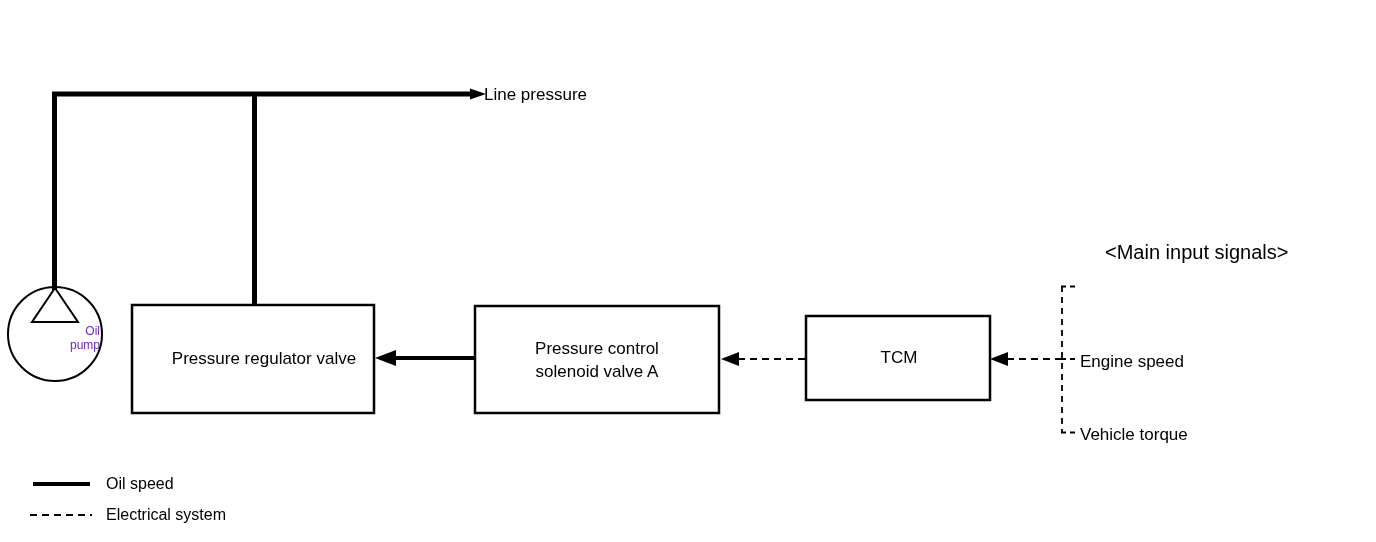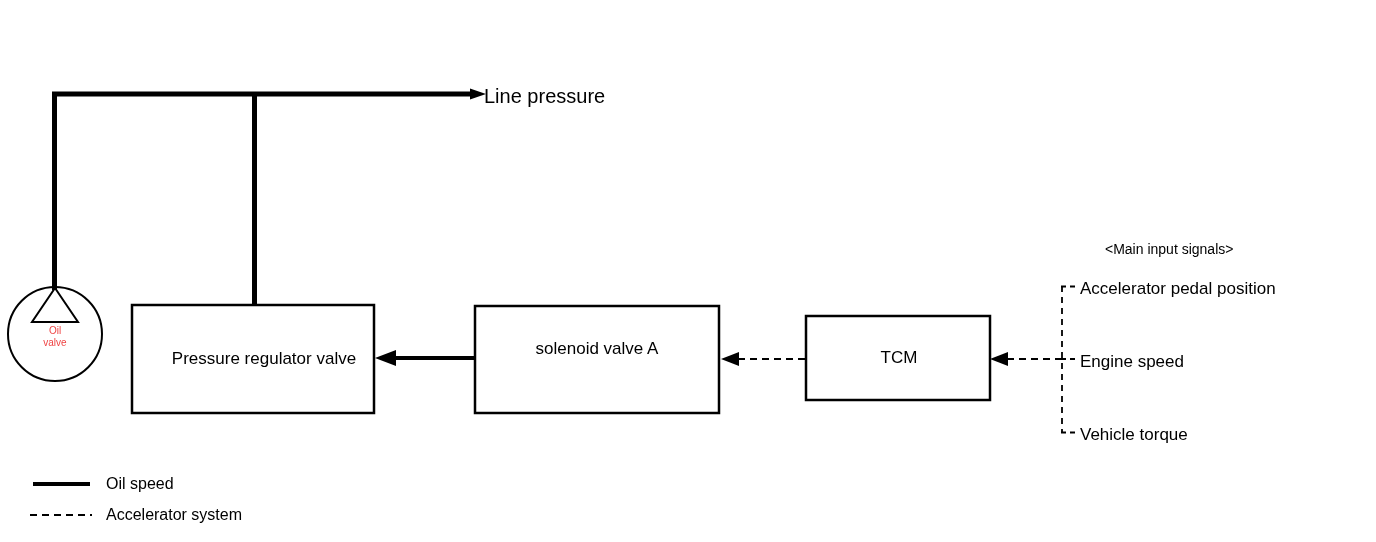--- a/index.html
+++ b/index.html
@@ -28,43 +28,43 @@
   
   .box-text {
     position: absolute;
     text-align: center;
     font-size: 17px;
     color: #000;
     white-space: nowrap;
   }
   .pump-text {
     position: absolute;
-    text-align: center;
-    font-size: 10px;
+    text-align: right;
+    font-size: 12px;
     line-height: 1.15;
-    color: #ef4444;
+    color: #6d28d9;
   }
   .legend-text {
     position: absolute;
     font-size: 16px;
     white-space: nowrap;
   }
   .signal-text {
     position: absolute;
     font-size: 17px;
     white-space: nowrap;
   }
   .header-text {
     position: absolute;
-    font-size: 14px;
+    font-size: 20px;
     white-space: nowrap;
   }
   .line-pressure-text {
     position: absolute;
-    font-size: 20px;
+    font-size: 17px;
     white-space: nowrap;
   }
 </style>
 </head>
 <body>
 
 <div id="canvas">
 
   <svg id="diagram-svg" viewBox="0 0 1376 542" xmlns="http://www.w3.org/2000/svg">
 
@@ -104,36 +104,36 @@
     <line x1="1061" y1="432.5" x2="1076" y2="432.5" stroke="#000" stroke-width="1.8" stroke-dasharray="5,4"></line>
 
     <line x1="33" y1="484" x2="90" y2="484" stroke="#000" stroke-width="4"></line>
     <line x1="30" y1="515" x2="92" y2="515" stroke="#000" stroke-width="1.8" stroke-dasharray="7,5"></line>
   </svg>
 
   <div class="line-pressure-text" style="left:484px; top:85px;">Line pressure</div>
 
   <div class="pump-text" style="left:10px; top:325px; width:90px;">
     <div>Oil</div>
-    <div>valve</div>
+    <div>pump</div>
   </div>
 
   <div class="box-text" style="left:132px; top:349px; width:264px;">Pressure regulator valve</div>
 
   <div class="box-text" style="left:475px; top:338px; width:244px; line-height:1.35;">
+    <div>Pressure control</div>
     <div>solenoid valve A</div>
   </div>
 
   <div class="box-text" style="left:806px; top:348px; width:186px;">TCM</div>
 
   <div class="header-text" style="left:1105px; top:241px;">&lt;Main input signals&gt;</div>
 
-  <div class="signal-text" style="left:1080px; top:279px;">Accelerator pedal position</div>
 
   <div class="signal-text" style="left:1080px; top:352px;">Engine speed</div>
 
   <div class="signal-text" style="left:1080px; top:425px;">Vehicle torque</div>
 
   <div class="legend-text" style="left:106px; top:475px;">Oil speed</div>
 
-  <div class="legend-text" style="left:106px; top:506px;">Accelerator system</div>
+  <div class="legend-text" style="left:106px; top:506px;">Electrical system</div>
 
 </div>
 
 </body></html>

